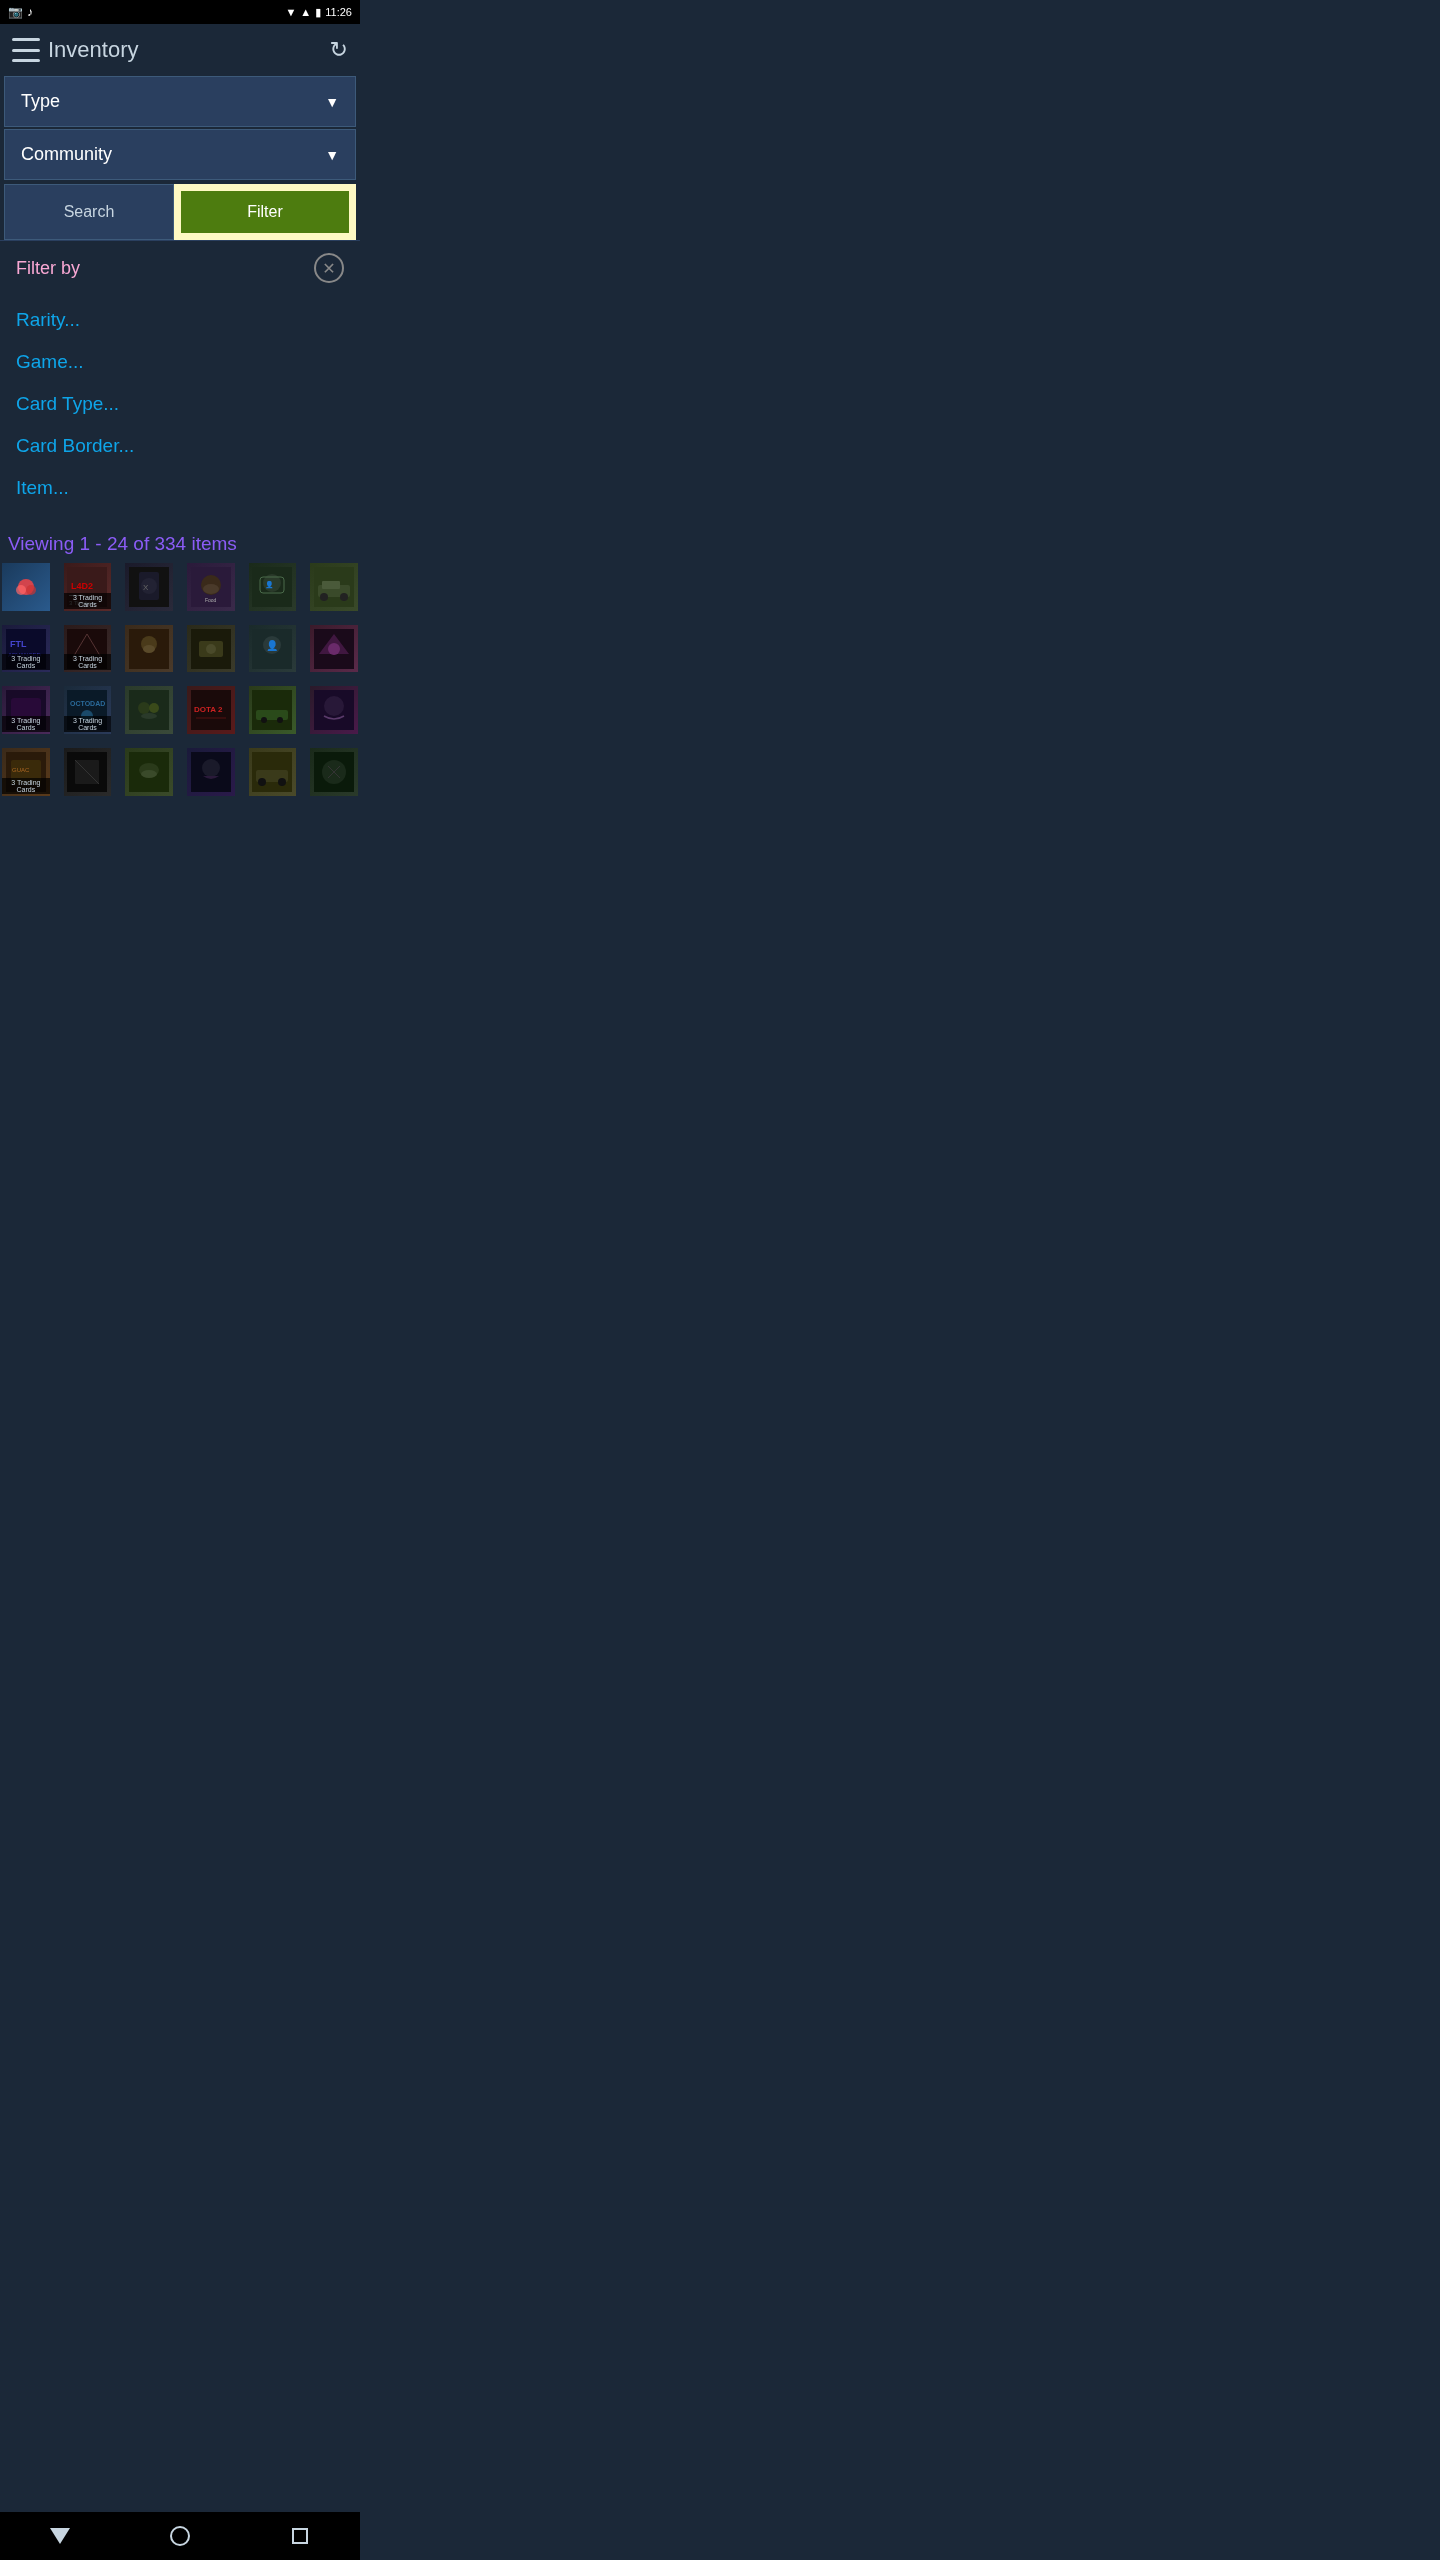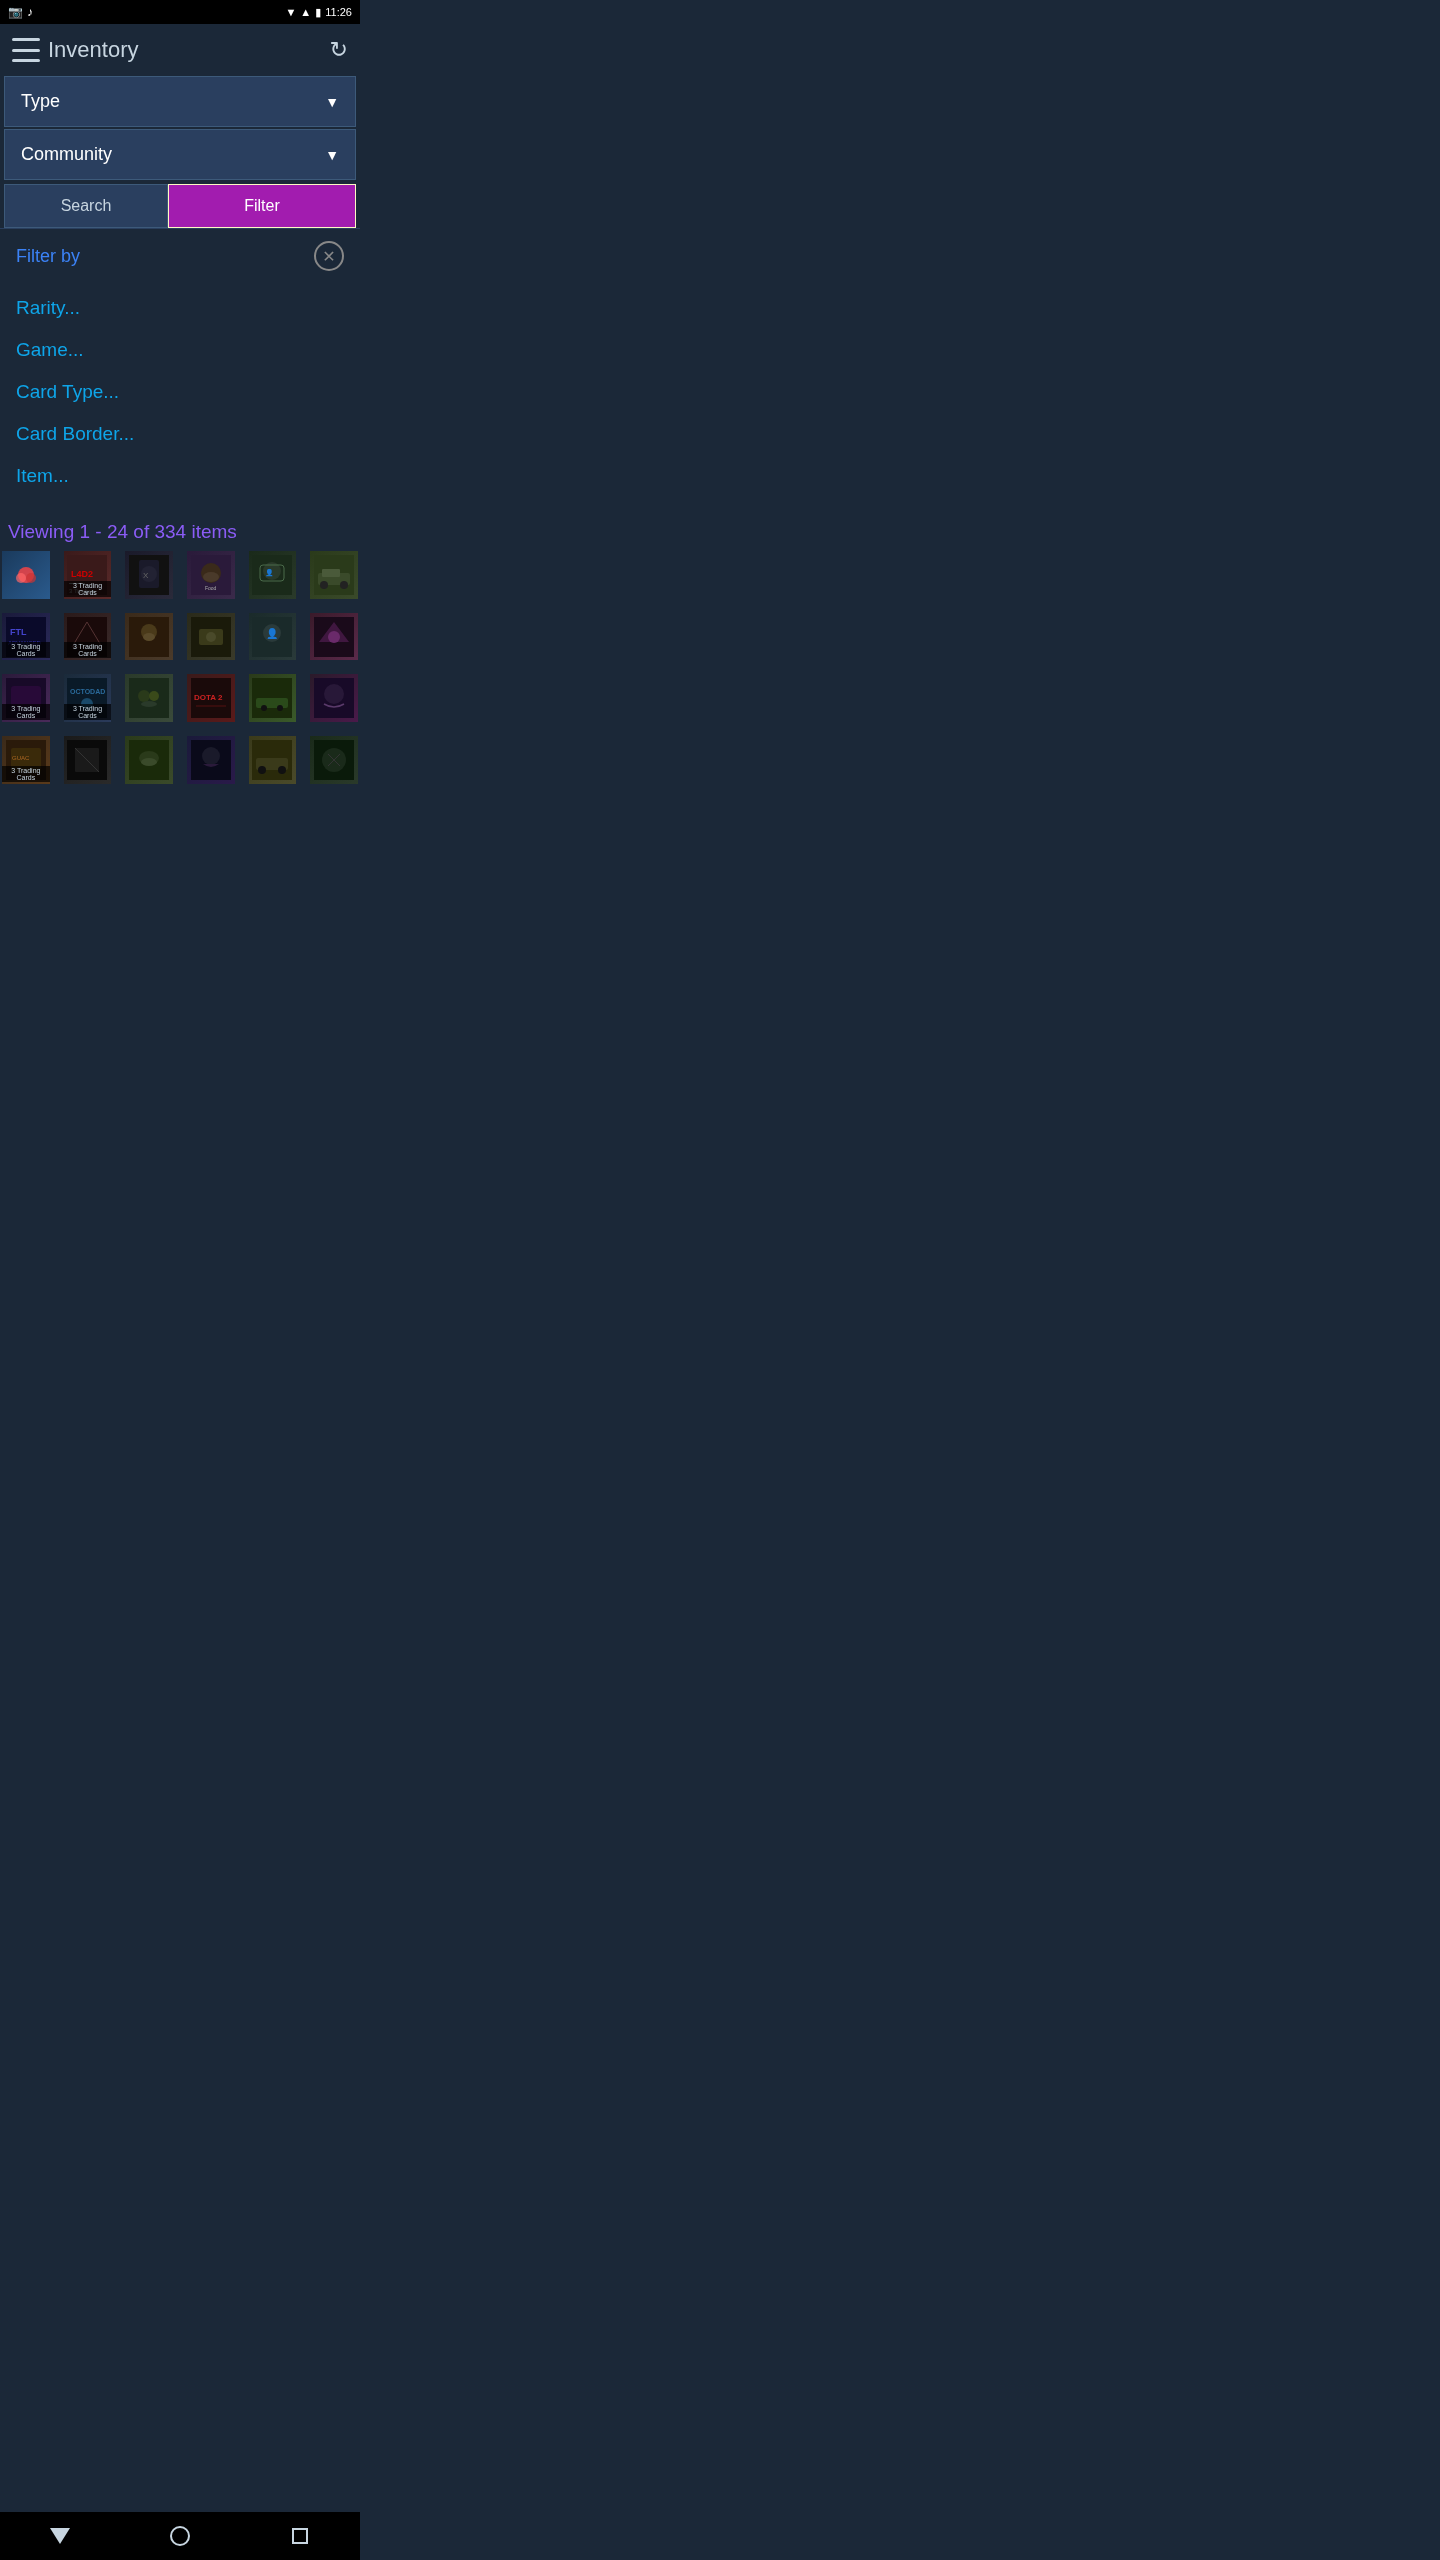--- a/index.html
+++ b/index.html
@@ -114,24 +114,24 @@
       border: 1px solid #3d5a7a;
       color: #c7d5e0;
       padding: 12px 0;
       font-size: 16px;
       cursor: pointer;
       flex: 1;
       text-align: center;
     }
 
     .btn-filter {
-      background-color: #a21caf;
-      border: 1px solid #fef9c3;
+      background-color: #4d7c0f;
+      border: 7px solid #fef9c3;
       color: #ffffff;
-      padding: 12px 12px;
+      padding: 12px 0;
       font-size: 16px;
       cursor: pointer;
       flex: 1;
       text-align: center;
     }
 
     
     .filter-section {
       background-color: #1b2838;
       padding: 12px 16px;
@@ -139,21 +139,21 @@
     }
 
     .filter-header {
       display: flex;
       align-items: center;
       justify-content: space-between;
       margin-bottom: 16px;
     }
 
     .filter-by-text {
-      color: #3b82f6;
+      color: #f9a8d4;
       font-size: 18px;
     }
 
     .close-btn {
       width: 30px;
       height: 30px;
       border-radius: 50%;
       border: 2px solid #888;
       display: flex;
       align-items: center;

